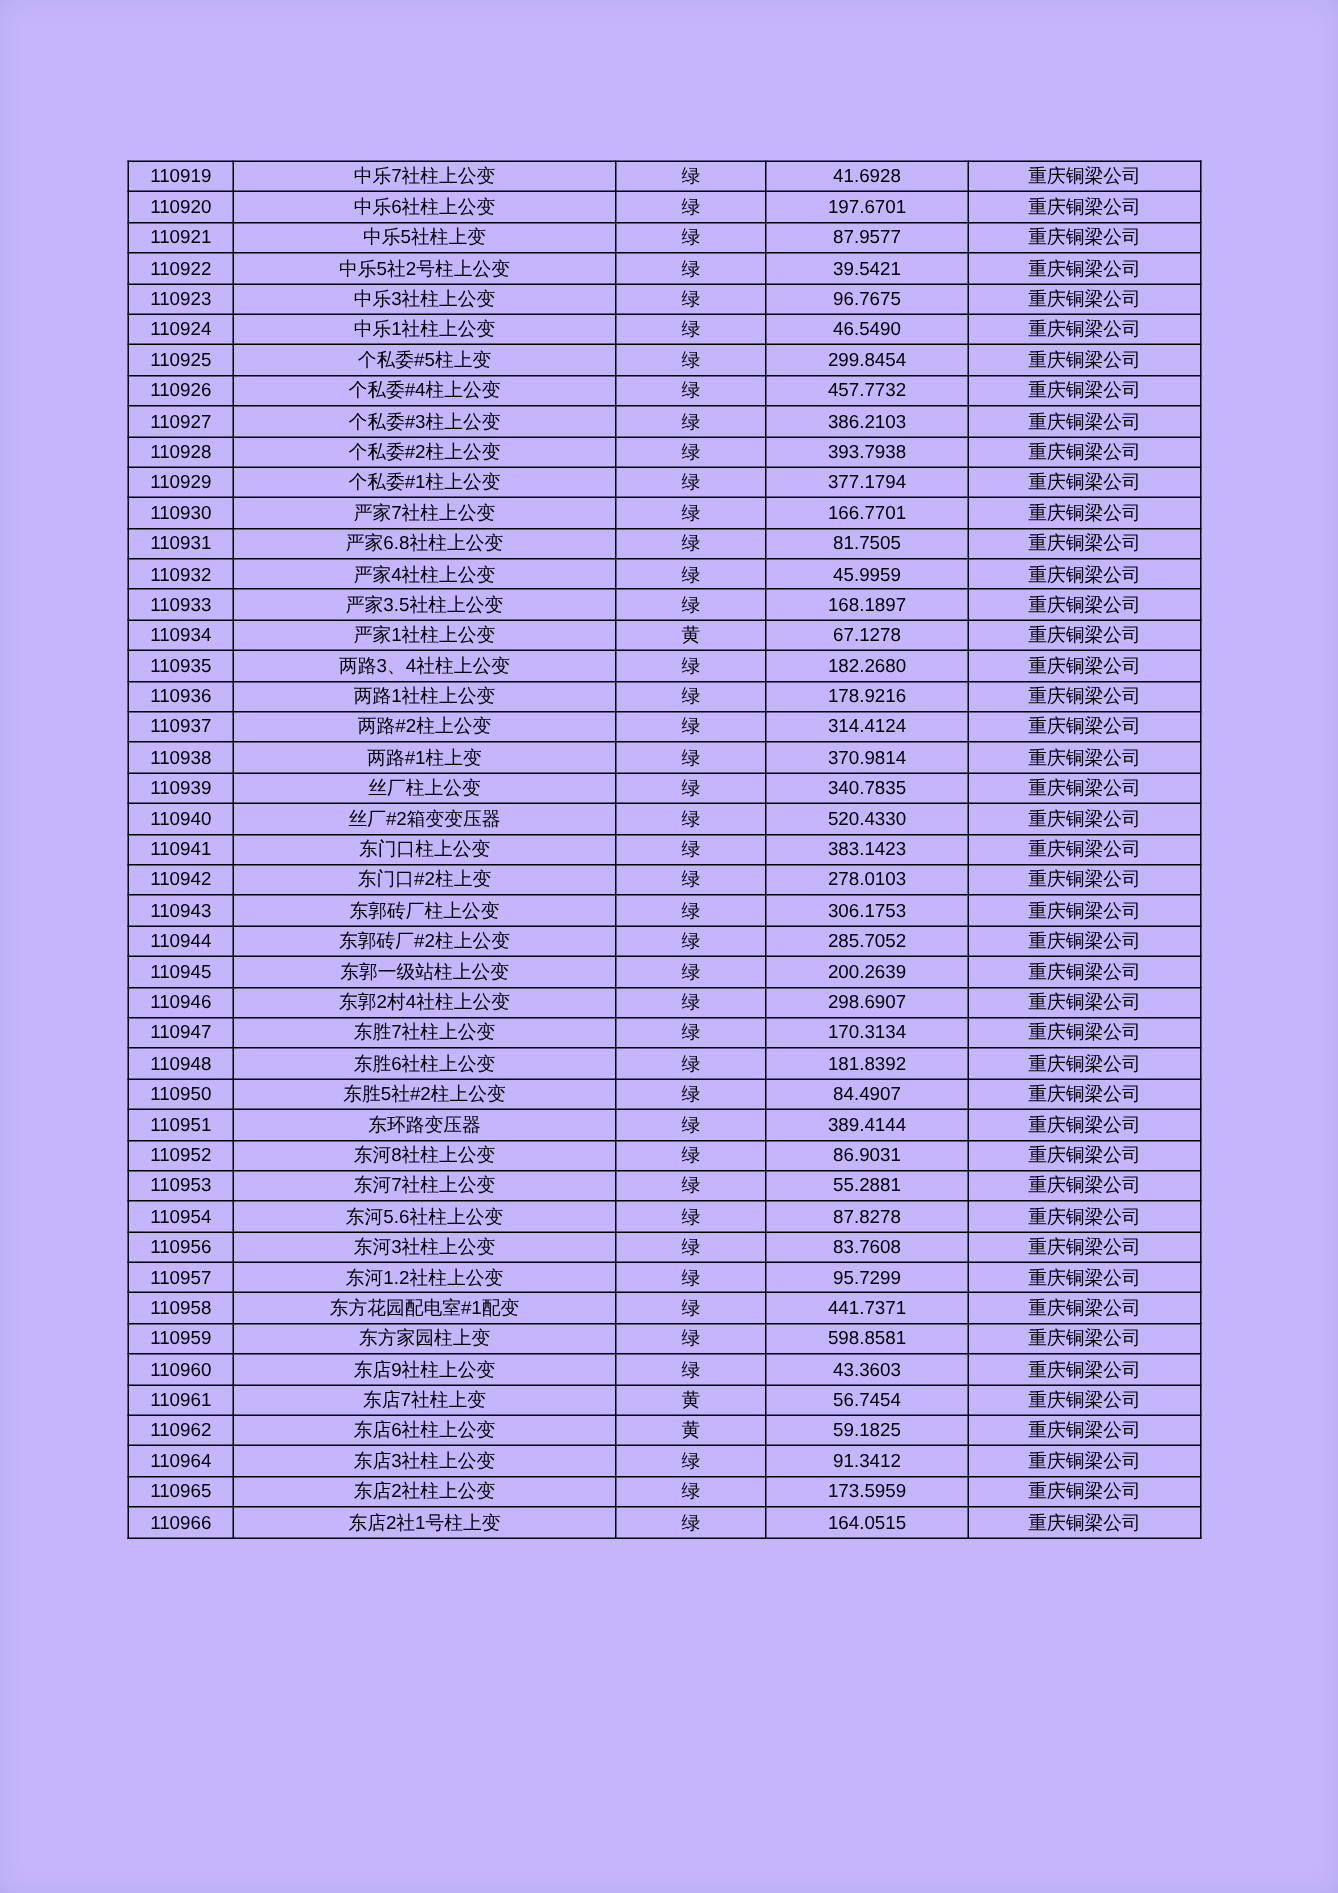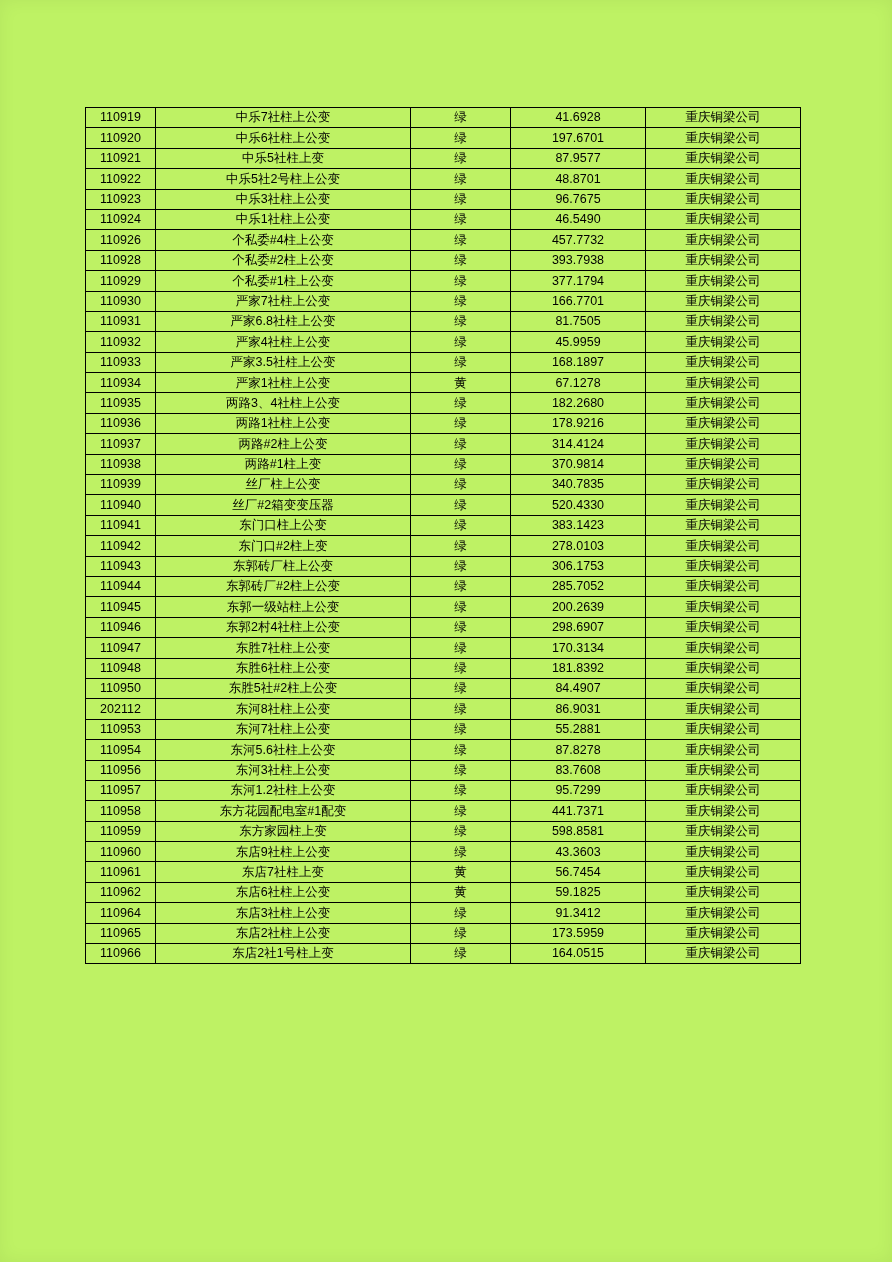--- a/index.html
+++ b/index.html
@@ -9,21 +9,21 @@
     background: #fefefe;
   }
   body {
     font-family: "Liberation Sans", "DejaVu Sans", sans-serif;
     color: #000;
     position: relative;
   }
   .page {
     position: absolute;
     inset: 0;
-    background: #bef264;
+    background: #c4b5fd;
     box-shadow: inset 0 0 18px rgba(0,0,0,0.06);
   }
   .data-table {
     position: absolute;
     left: 85px;
     top: 107px;
     width: 715px;
     border-collapse: collapse;
     table-layout: fixed;
   }
@@ -78,49 +78,63 @@
     <td>中乐5社柱上变</td>
     <td>绿</td>
     <td>87.9577</td>
     <td>重庆铜梁公司</td>
   </tr>
 
   <tr>
     <td>110922</td>
     <td>中乐5社2号柱上公变</td>
     <td>绿</td>
-    <td>48.8701</td>
+    <td>39.5421</td>
     <td>重庆铜梁公司</td>
   </tr>
 
   <tr>
     <td>110923</td>
     <td>中乐3社柱上公变</td>
     <td>绿</td>
     <td>96.7675</td>
     <td>重庆铜梁公司</td>
   </tr>
 
   <tr>
     <td>110924</td>
     <td>中乐1社柱上公变</td>
     <td>绿</td>
     <td>46.5490</td>
     <td>重庆铜梁公司</td>
   </tr>
 
+  <tr>
+    <td>110925</td>
+    <td>个私委#5柱上变</td>
+    <td>绿</td>
+    <td>299.8454</td>
+    <td>重庆铜梁公司</td>
+  </tr>
 
   <tr>
     <td>110926</td>
     <td>个私委#4柱上公变</td>
     <td>绿</td>
     <td>457.7732</td>
     <td>重庆铜梁公司</td>
   </tr>
 
+  <tr>
+    <td>110927</td>
+    <td>个私委#3柱上公变</td>
+    <td>绿</td>
+    <td>386.2103</td>
+    <td>重庆铜梁公司</td>
+  </tr>
 
   <tr>
     <td>110928</td>
     <td>个私委#2柱上公变</td>
     <td>绿</td>
     <td>393.7938</td>
     <td>重庆铜梁公司</td>
   </tr>
 
   <tr>
@@ -285,23 +299,30 @@
 
 
   <tr>
     <td>110950</td>
     <td>东胜5社#2柱上公变</td>
     <td>绿</td>
     <td>84.4907</td>
     <td>重庆铜梁公司</td>
   </tr>
 
-
-  <tr>
-    <td>202112</td>
+  <tr>
+    <td>110951</td>
+    <td>东环路变压器</td>
+    <td>绿</td>
+    <td>389.4144</td>
+    <td>重庆铜梁公司</td>
+  </tr>
+
+  <tr>
+    <td>110952</td>
     <td>东河8社柱上公变</td>
     <td>绿</td>
     <td>86.9031</td>
     <td>重庆铜梁公司</td>
   </tr>
 
   <tr>
     <td>110953</td>
     <td>东河7社柱上公变</td>
     <td>绿</td>

